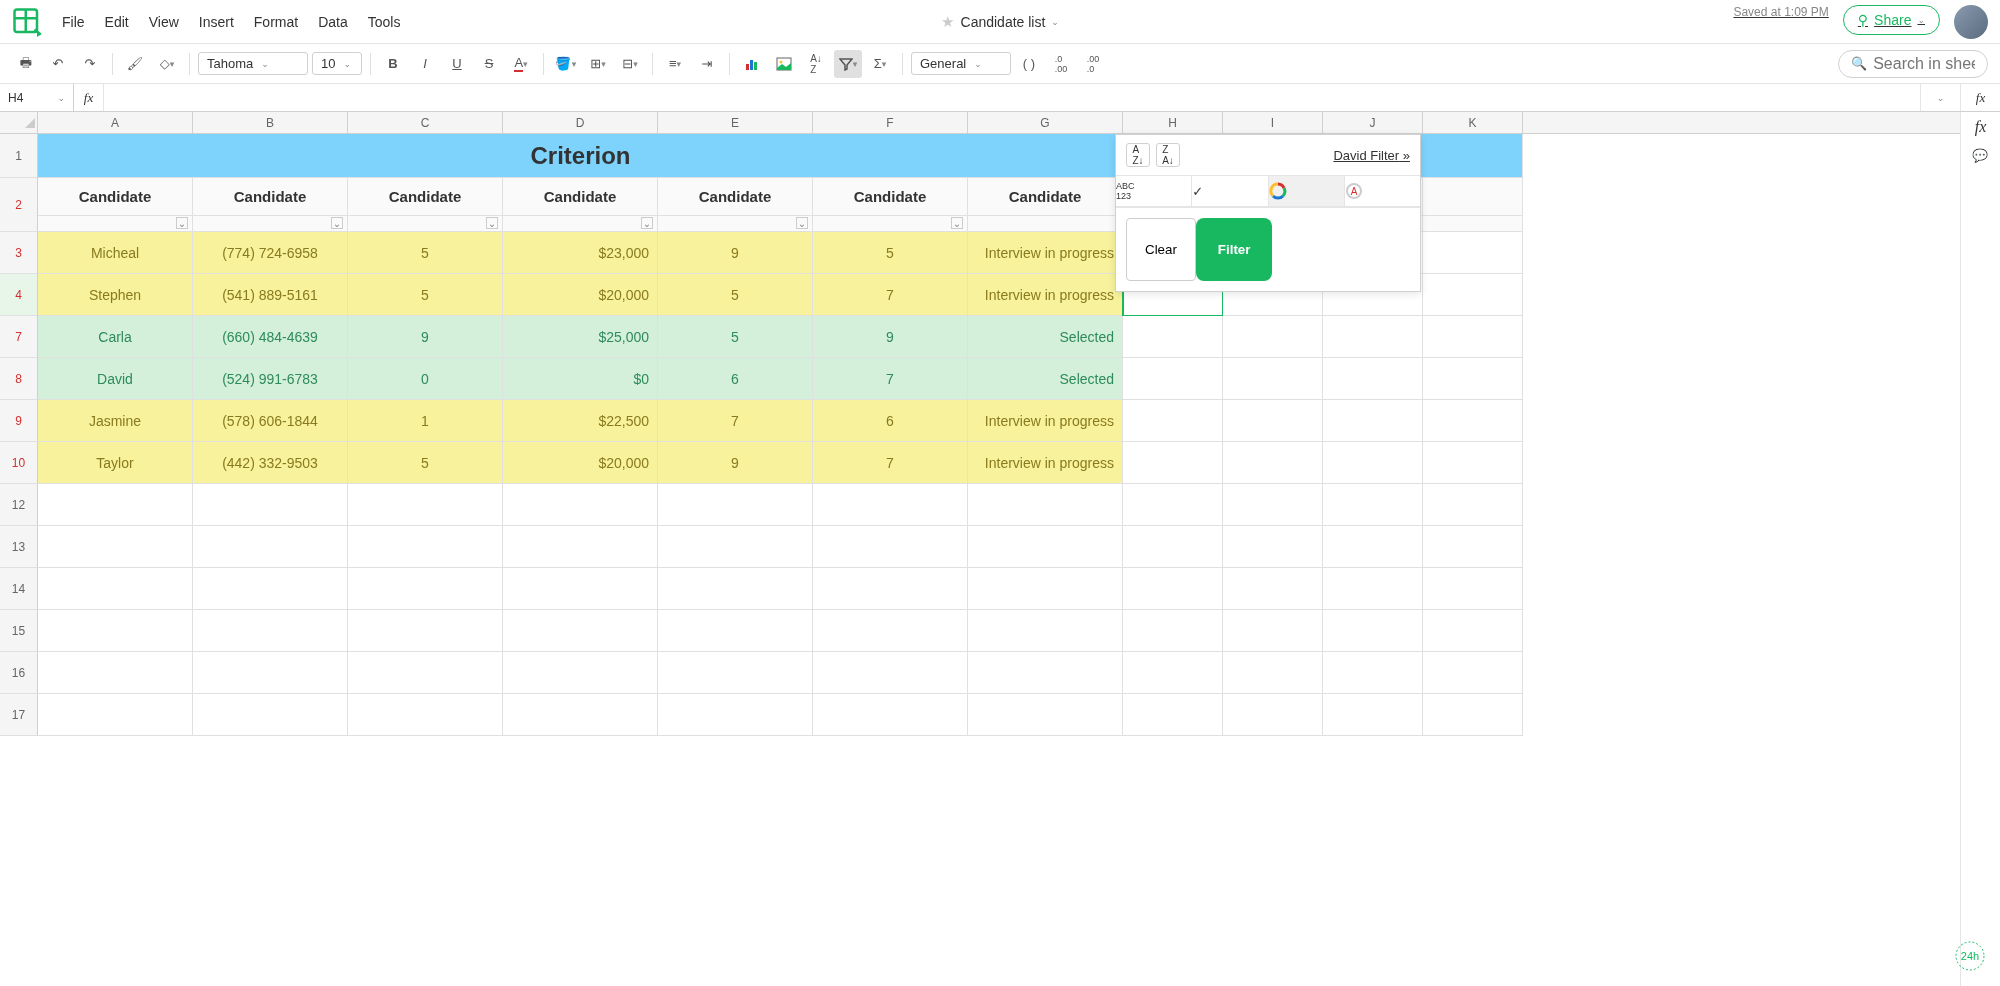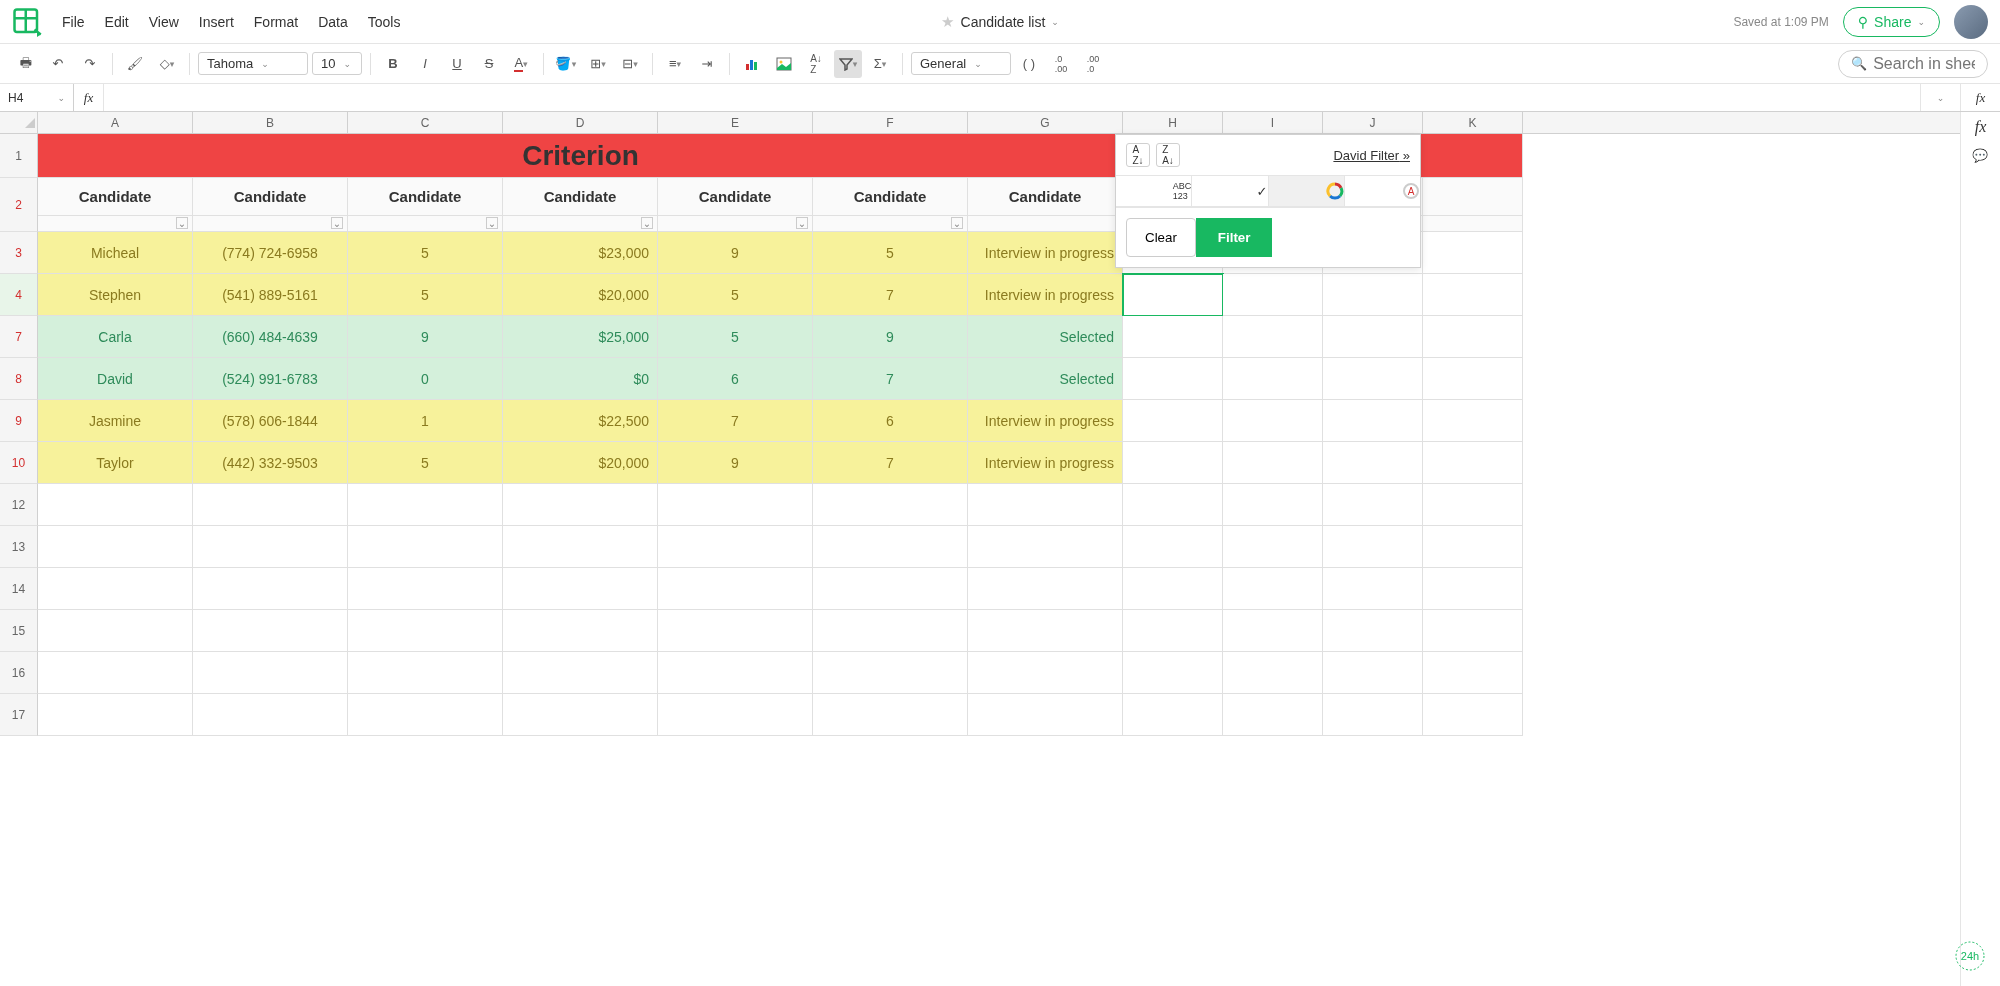--- a/index.html
+++ b/index.html
@@ -6,21 +6,21 @@
 body { font-family: Tahoma, Arial, sans-serif; font-size: 13px; color: #333; background: #fff; overflow: hidden; }
 
 
 .top-bar { display: flex; align-items: center; height: 44px; padding: 0 12px; border-bottom: 1px solid #e5e5e5; }
 .app-logo { width: 30px; height: 30px; margin-right: 20px; }
 .menu-bar { display: flex; gap: 20px; }
 .menu-item { cursor: pointer; font-size: 14px; }
 .doc-title-area { position: absolute; left: 50%; transform: translateX(-50%); display: flex; align-items: center; gap: 6px; }
 .star-icon { color: #ccc; font-size: 15px; }
 .doc-title { font-size: 14px; color: #333; }
-.right-header { margin-left: auto; display: flex; align-items: center; gap: 14px; }
+.right-header { margin-left: auto; display: flex; align-items: flex-start; gap: 14px; text-decoration: underline; }
 .saved-text { color: #888; font-size: 12px; }
 .share-btn { display: flex; align-items: center; gap: 6px; border: 1px solid #18b861; color: #18b861; background: #fff; border-radius: 18px; padding: 6px 14px; cursor: pointer; font-size: 14px; }
 .avatar { width: 34px; height: 34px; border-radius: 50%; background: linear-gradient(135deg,#8a9bb0,#5a6b80); }
 
 
 .toolbar { display: flex; align-items: center; height: 40px; padding: 0 12px; border-bottom: 1px solid #e5e5e5; gap: 4px; }
 .tool-btn { width: 28px; height: 28px; display: flex; align-items: center; justify-content: center; cursor: pointer; border-radius: 3px; color: #555; }
 .tool-btn.active { background: #e0e0e0; }
 .tool-sep { width: 1px; height: 22px; background: #e0e0e0; margin: 0 4px; }
 .tool-dropdown { display: flex; align-items: center; border: 1px solid #d0d0d0; border-radius: 3px; padding: 3px 8px; gap: 8px; cursor: pointer; font-size: 13px; }
@@ -52,51 +52,51 @@
 .row-headers { width: 38px; }
 .row-header { border-right: 1px solid #d0d0d0; border-bottom: 1px solid #e0e0e0; display: flex; align-items: center; justify-content: center; font-size: 12px; color: #666; background: #f5f5f5;}
 .row-header.filtered { color: #d32f2f; }
 .row-header.selected { background: #e8f5e9; }
 
 .cells { position: relative; }
 .cell-row { display: flex; }
 .cell { border-right: 1px solid #e0e0e0; border-bottom: 1px solid #e0e0e0; display: flex; align-items: center; padding: 0 8px; font-size: 14px; position: relative; }
 .cell.center { justify-content: center; }
 .cell.right { justify-content: flex-end; }
-.title-row .cell { background: #ef4444; font-size: 28px; font-weight: bold; justify-content: center; border-right: none; }
+.title-row .cell { background: #7dd3fc; font-size: 24px; font-weight: bold; justify-content: center; border-right: none; }
 .title-row .cell:last-child { border-right: 1px solid #e0e0e0; }
 .header-row .cell { background: #fafafa; font-weight: bold; justify-content: center; font-size: 15px; }
 .header-sub .cell { background: #fafafa; }
 .filter-arrow { position: absolute; right: 4px; bottom: 2px; font-size: 10px; color: #888; border: 1px solid #ccc; width:12px; height:12px; display:flex; align-items:center; justify-content:center; cursor:pointer;}
 
 .row-yellow .cell { background: #f7f29b; color: #8a7a1f; }
 .row-green .cell { background: #d4f0db; color: #2e8b5a; }
 
 .selected-cell { outline: 2px solid #18b861; outline-offset: -1px; }
 
 
 .filter-panel { position: absolute; top: 22px; left: 1115px; width: 306px; background: #fff; border: 1px solid #d0d0d0; box-shadow: 0 2px 8px rgba(0,0,0,0.1); z-index: 100; }
 .filter-top { display: flex; align-items: center; justify-content: space-between; padding: 8px 10px; }
 .sort-btns { display: flex; gap: 6px; }
 .sort-btn { width: 24px; height: 24px; border: 1px solid #d0d0d0; border-radius: 3px; display: flex; align-items: center; justify-content: center; cursor: pointer; font-size:10px;}
 .custom-filter-link { color: #333; text-decoration: underline; cursor: pointer; font-size: 13px; }
 .filter-tabs { display: flex; border-top: 1px solid #e5e5e5; border-bottom: 1px solid #e5e5e5; }
-.filter-tab { flex: 1; height: 30px; display: flex; align-items: center; justify-content: flex-end; cursor: pointer; border-right: 1px solid #e5e5e5; }
+.filter-tab { flex: 1; height: 30px; display: flex; align-items: center; justify-content: flex-start; cursor: pointer; border-right: 1px solid #e5e5e5; }
 .filter-tab:last-child { border-right: none; }
 .filter-tab.active { background: #f0f0f0; }
 .filter-content { padding: 10px; }
 .filter-section-title { font-weight: bold; font-size: 13px; margin-bottom: 10px; padding-bottom:8px; border-bottom:1px dashed #ddd;}
 .filter-option { display: flex; align-items: center; gap: 8px; margin-bottom: 8px; }
 .checkbox { width: 14px; height: 14px; border: 1px solid #999; cursor: pointer; display:flex; align-items:center; justify-content:center; font-size:10px; color:#555;}
 .checkbox.checked::after { content: '✓'; }
 .checkbox.partial::after { content: '−'; font-weight:bold; }
 .color-swatch { width: 80px; height: 14px; border: 1px solid #ccc; }
 .filter-buttons { display: flex; justify-content: flex-start; padding: 10px; border-top: 1px solid #e5e5e5; }
 .btn-clear { padding: 6px 18px; border: 1px solid #ccc; background: #fff; border-radius: 4px; cursor: pointer; }
-.btn-filter { padding: 12px 22px; border: none; background: #18b861; color: #fff; border-radius: 0; cursor: pointer; font-weight: bold; }
+.btn-filter { padding: 24px 22px; border: none; background: #18b861; color: #fff; border-radius: 8px; cursor: pointer; font-weight: bold; }
 
 .chevron { font-size: 9px; color: #888; }
 .help-badge { position: fixed; bottom: 12px; right: 12px; width: 36px; height: 36px; }
 
 
 .w-a { width: 155px; } .w-b { width: 155px; } .w-c { width: 155px; } .w-d { width: 155px; }
 .w-e { width: 155px; } .w-f { width: 155px; } .w-g { width: 155px; }
 .w-h{width:100px;} .w-i{width:100px;} .w-j{width:100px;} .w-k{width:100px;}
 
 .h-title { height: 44px; } .h-header { height: 38px; } .h-sub{height:16px;} .h-data { height: 42px; } .h-empty { height: 42px; }

